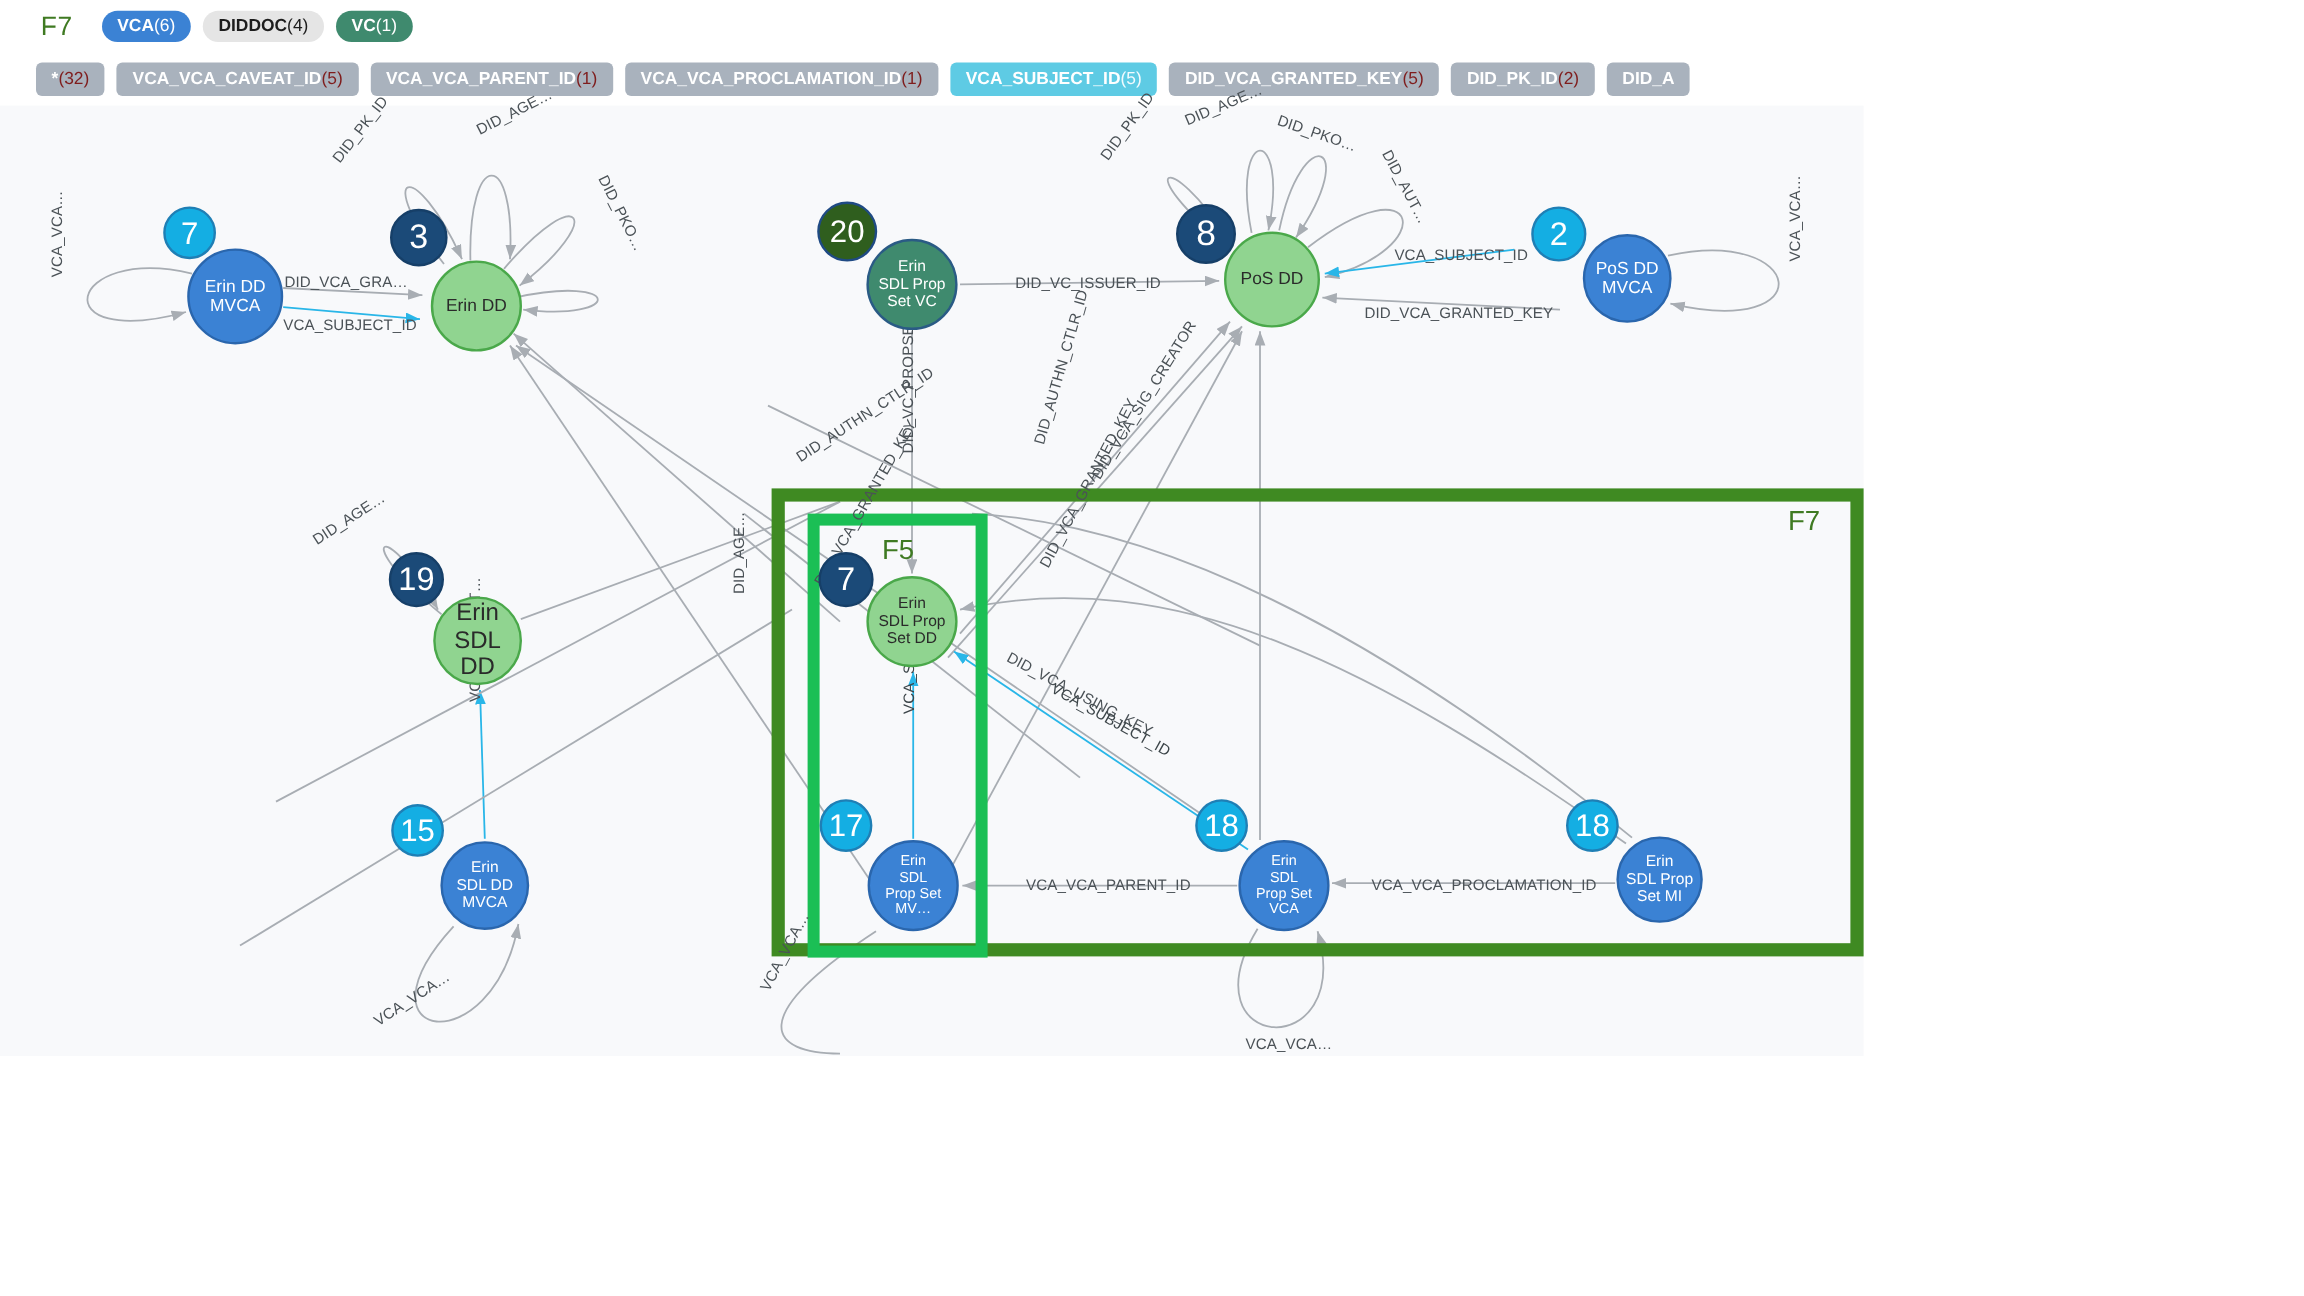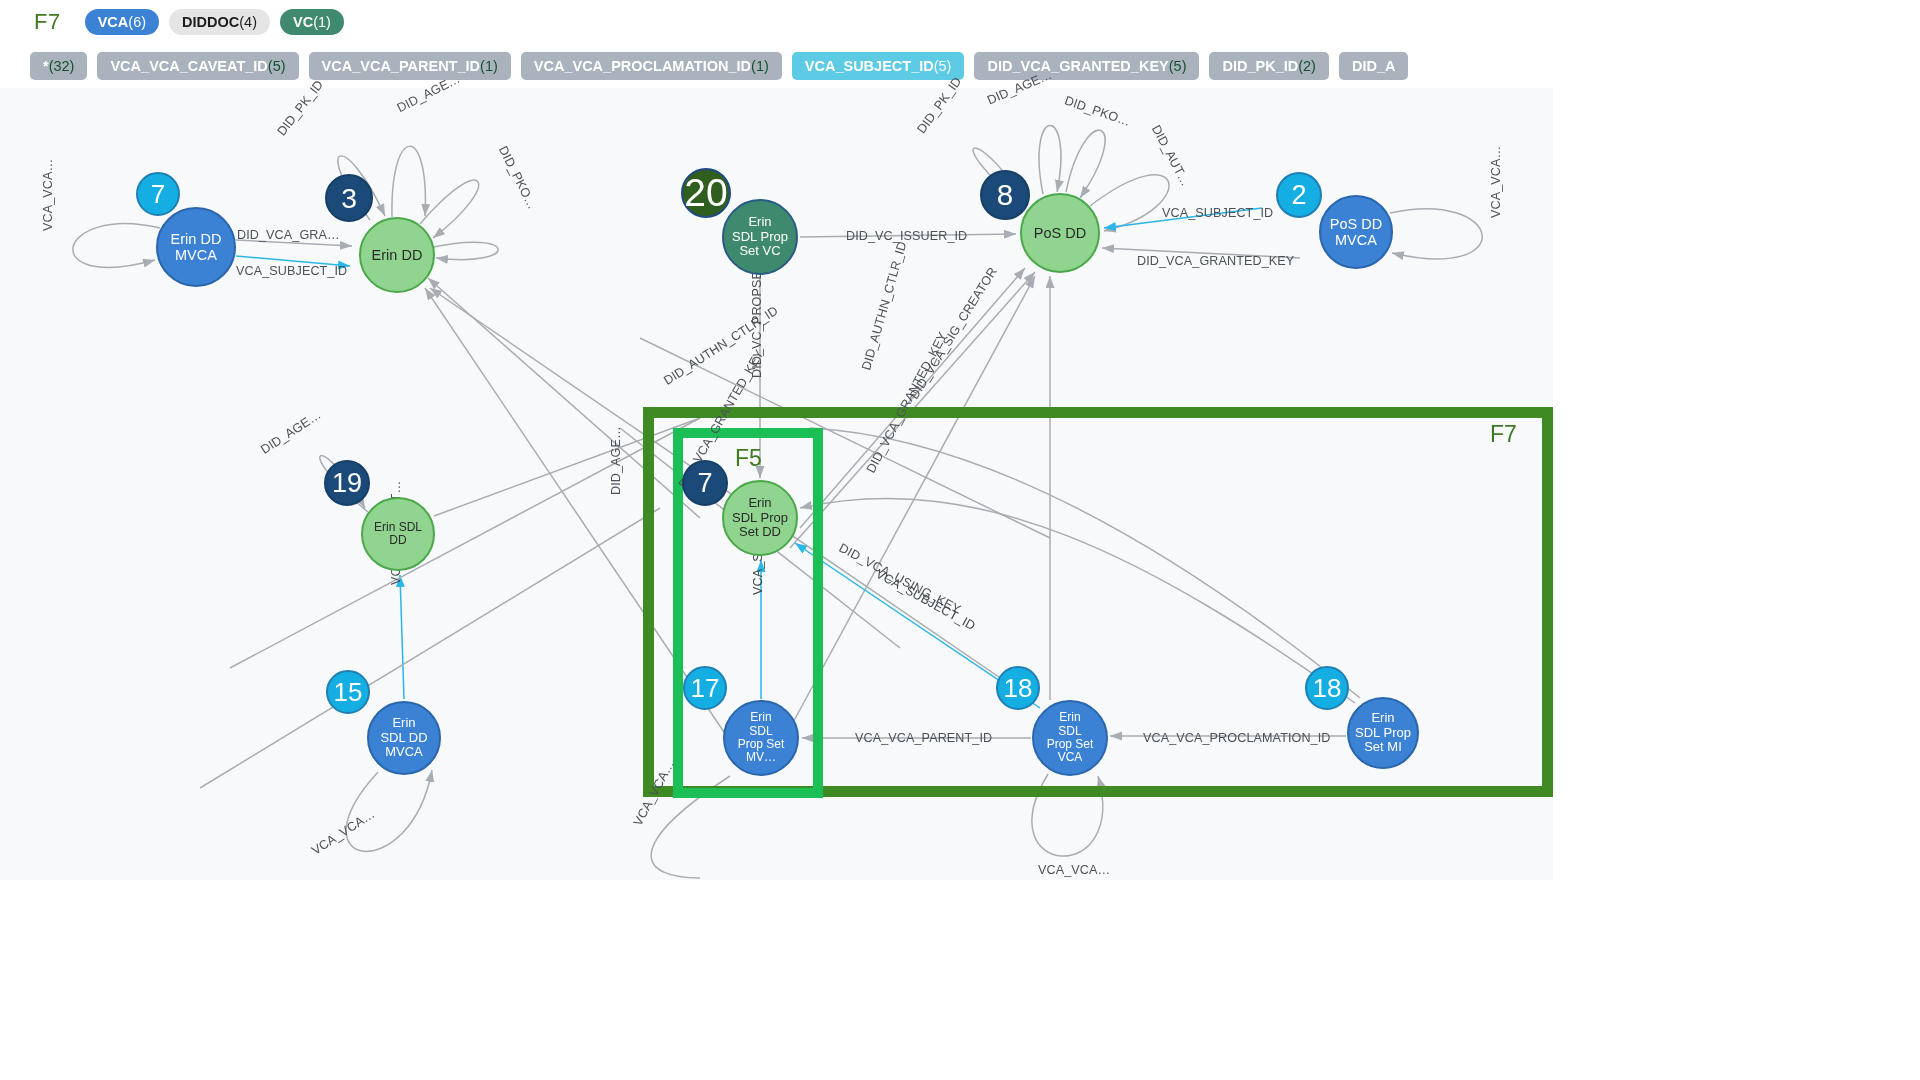--- a/index.html
+++ b/index.html
@@ -36,21 +36,21 @@
   .pill.vca    { background: #3b82d4; }
   .pill.diddoc { background: #e5e5e5; color: #1d1d1d; }
   .pill.vc     { background: #3f8a6e; text-align: center; }
 
   .tab {
     display: inline-flex; align-items: center; justify-content: center;
     height: 28px; padding: 0 13px; border-radius: 5px;
     font-size: 14.5px; font-weight: bold; color: #ffffff;
     background: #a9b2bd; line-height: 1; cursor: pointer; user-select: none;
   }
-  .tab .cnt { font-weight: normal; color: #14532d; }
+  .tab .cnt { font-weight: normal; color: #7f1d1d; }
   .tab.selected { background: #5ecbe4; color: #ffffff; }
   .tab.selected .cnt { color: #f2fbff; }
 
   
   #canvas {
     position: absolute; left: 0; top: 88px;
     width: 1553px; height: 792px;
     background: #f8f9fb;
   }
   #graph-svg { position: absolute; left: 0; top: 0; }
@@ -280,37 +280,37 @@
       </div>
       <div class="node diddoc" style="left: 359px; top: 129px; width: 76px; height: 76px; z-index: 8;">
         <span class="lbl" style="font-size: 14.5px; line-height: 1.12;">Erin DD</span>
       </div>
       <div class="badge dark" style="left: 325px; top: 86px; width: 48px; height: 48px; font-size: 28.32px;">
         <span>3</span>
       </div>
       <div class="node vc" style="left: 722px; top: 111px; width: 76px; height: 76px; z-index: 8;">
         <span class="lbl" style="font-size: 13px; line-height: 1.12;">Erin<br>SDL Prop<br>Set VC</span>
       </div>
-      <div class="badge green" style="left: 681px; top: 80px; width: 50px; height: 50px; font-size: 39px;">
+      <div class="badge green" style="left: 681px; top: 80px; width: 50px; height: 50px; font-size: 26px;">
         <span>20</span>
       </div>
       <div class="node diddoc" style="left: 1020px; top: 105px; width: 80px; height: 80px; z-index: 8;">
         <span class="lbl" style="font-size: 14.5px; line-height: 1.12;">PoS DD</span>
       </div>
       <div class="badge dark" style="left: 980px; top: 82px; width: 50px; height: 50px; font-size: 29.5px;">
         <span>8</span>
       </div>
       <div class="node vca" style="left: 1319px; top: 107px; width: 74px; height: 74px; z-index: 8;">
         <span class="lbl" style="font-size: 14.5px; line-height: 1.12;">PoS DD<br>MVCA</span>
       </div>
       <div class="badge light" style="left: 1276px; top: 84px; width: 46px; height: 46px; font-size: 27.14px;">
         <span>2</span>
       </div>
       <div class="node diddoc" style="left: 361px; top: 409px; width: 74px; height: 74px; z-index: 8;">
-        <span class="lbl" style="font-size: 12px; line-height: 1.12;">Erin SDL<br>DD</span>
+        <span class="lbl" style="font-size: 20px; line-height: 1.12;">Erin SDL<br>DD</span>
       </div>
       <div class="badge dark" style="left: 324px; top: 372px; width: 46px; height: 46px; font-size: 27.14px;">
         <span>19</span>
       </div>
       <div class="node vca" style="left: 367px; top: 613px; width: 74px; height: 74px; z-index: 8;">
         <span class="lbl" style="font-size: 13px; line-height: 1.12;">Erin<br>SDL DD<br>MVCA</span>
       </div>
       <div class="badge light" style="left: 326px; top: 582px; width: 44px; height: 44px; font-size: 25.96px;">
         <span>15</span>
       </div>

